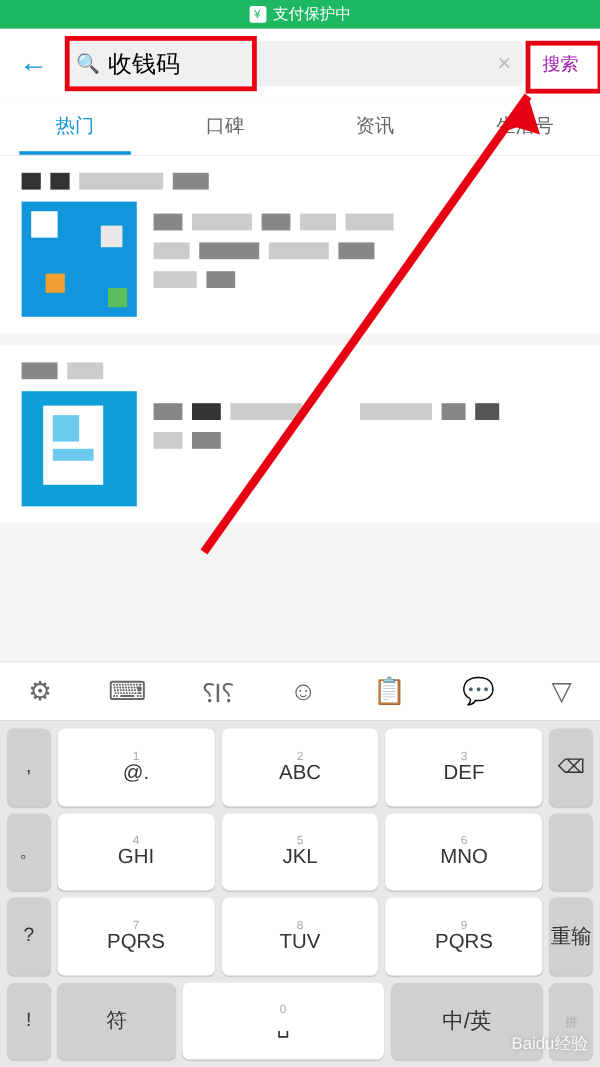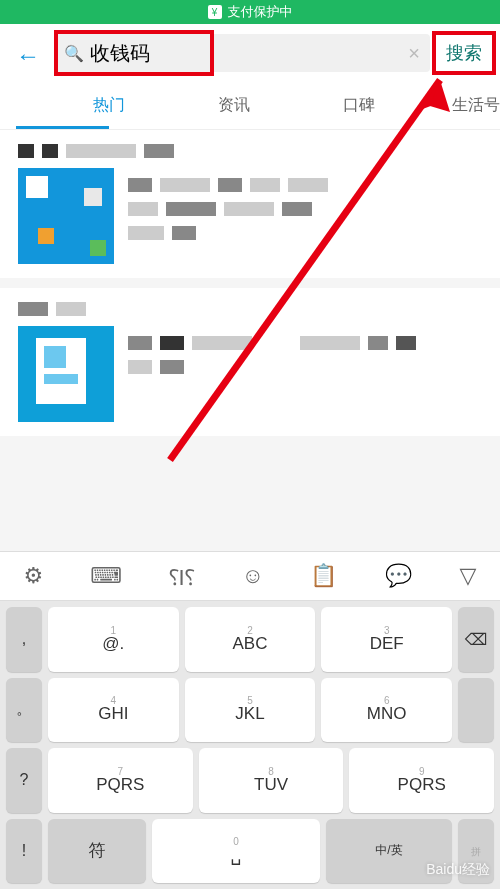--- a/index.html
+++ b/index.html
@@ -6,24 +6,24 @@
 body{width:500px;height:889px;background:#f5f5f5;position:relative;overflow:hidden}
 .status-bar{height:24px;background:#1fb862;display:flex;align-items:center;justify-content:center;color:#fff;font-size:13px;gap:6px}
 .status-bar .shield{width:14px;height:14px;background:#fff;border-radius:2px;display:flex;align-items:center;justify-content:center;color:#1fb862;font-size:10px}
 .search-row{background:#fff;height:58px;display:flex;align-items:center;padding:0 10px;gap:8px}
 .back{color:#1296db;font-size:24px;padding:0 6px}
 .search-box{flex:1;height:38px;background:#f0f0f0;border-radius:4px;display:flex;align-items:center;padding:0 10px;position:relative}
 .search-box .hl{position:absolute;left:0;top:-4px;width:160px;height:46px;border:4px solid #e60012;pointer-events:none}
 .search-box .mag{color:#bbb;font-size:16px;margin-right:6px}
 .search-box input{border:none;background:transparent;font-size:20px;outline:none;flex:1;font-family:Liberation Sans, sans-serif}
 .search-box .clr{color:#bbb;font-size:20px}
-.sbtn{color:#0f766e;font-size:18px;padding:0 8px;position:relative}
+.sbtn{color:#a21caf;font-size:15px;padding:0 8px;position:relative}
 .sbtn .hl2{position:absolute;left:-6px;top:-10px;width:64px;height:44px;border:4px solid #e60012;pointer-events:none}
 .tabs{background:#fff;display:flex;height:48px;border-bottom:1px solid #eee}
-.tab{flex:1;display:flex;align-items:center;justify-content:flex-end;font-size:16px;color:#666;position:relative}
+.tab{flex:1;display:flex;align-items:center;justify-content:center;font-size:16px;color:#666;position:relative}
 .tab.active{color:#1296db}
 .tab.active::after{content:"";position:absolute;bottom:0;left:16px;right:16px;height:3px;background:#1296db}
 .arrow-overlay{position:absolute;top:60px;left:80px;width:400px;height:450px;pointer-events:none;z-index:50}
 .results{background:#fff}
 .result{padding:14px 18px;border-bottom:10px solid #f5f5f5}
 .r-title{display:flex;gap:8px;margin-bottom:10px}
 .blk{background:#ccc;height:14px}
 .r-body{display:flex;gap:14px}
 .thumb{width:96px;height:96px;background:#1296db;position:relative;flex-shrink:0}
 .thumb .sq{position:absolute;background:#fff}
@@ -62,24 +62,24 @@
     <span>搜索</span>
     <div class="hl2"></div>
   </div>
 </div>
 
 <div class="tabs">
   <div class="tab active">
       <span>热门</span>
     </div>
   <div class="tab">
+      <span>口碑</span>
+    </div>
+  <div class="tab">
       <span>资讯</span>
-    </div>
-  <div class="tab">
-      <span>口碑</span>
     </div>
   <div class="tab">
       <span>生活号</span>
     </div>
 </div>
 
 <div class="results">
   <div class="result">
     <div class="r-title">
         <div class="blk" style="width:16px;background:#333"></div>
@@ -210,34 +210,39 @@
         <span class="l">PQRS</span>
       </div>
     <div class="key norm">
         <span class="n">8</span>
         <span class="l">TUV</span>
       </div>
     <div class="key norm">
         <span class="n">9</span>
         <span class="l">PQRS</span>
       </div>
+    <div class="side">
+        <div class="key dark">
+          <span class="l">重输</span>
+        </div>
+      </div>
   </div>
   <div class="krow">
     <div class="side">
         <div class="key dark">!</div>
       </div>
     <div class="key dark" style="flex:.7">
         <span class="l">符</span>
       </div>
     <div class="key norm" style="flex:1.2">
         <span class="n">0</span>
         <span class="l">␣</span>
       </div>
     <div class="key dark" style="flex:.9">
-        <span class="l" style="font-size:12px">中/英</span>
+        <span class="l" style="font-size:18px">中/英</span>
       </div>
     <div class="side">
         <div class="key dark">
           <span class="n">拼</span>
         </div>
       </div>
   </div>
 </div>
 
 <div class="watermark">Baidu经验</div>

